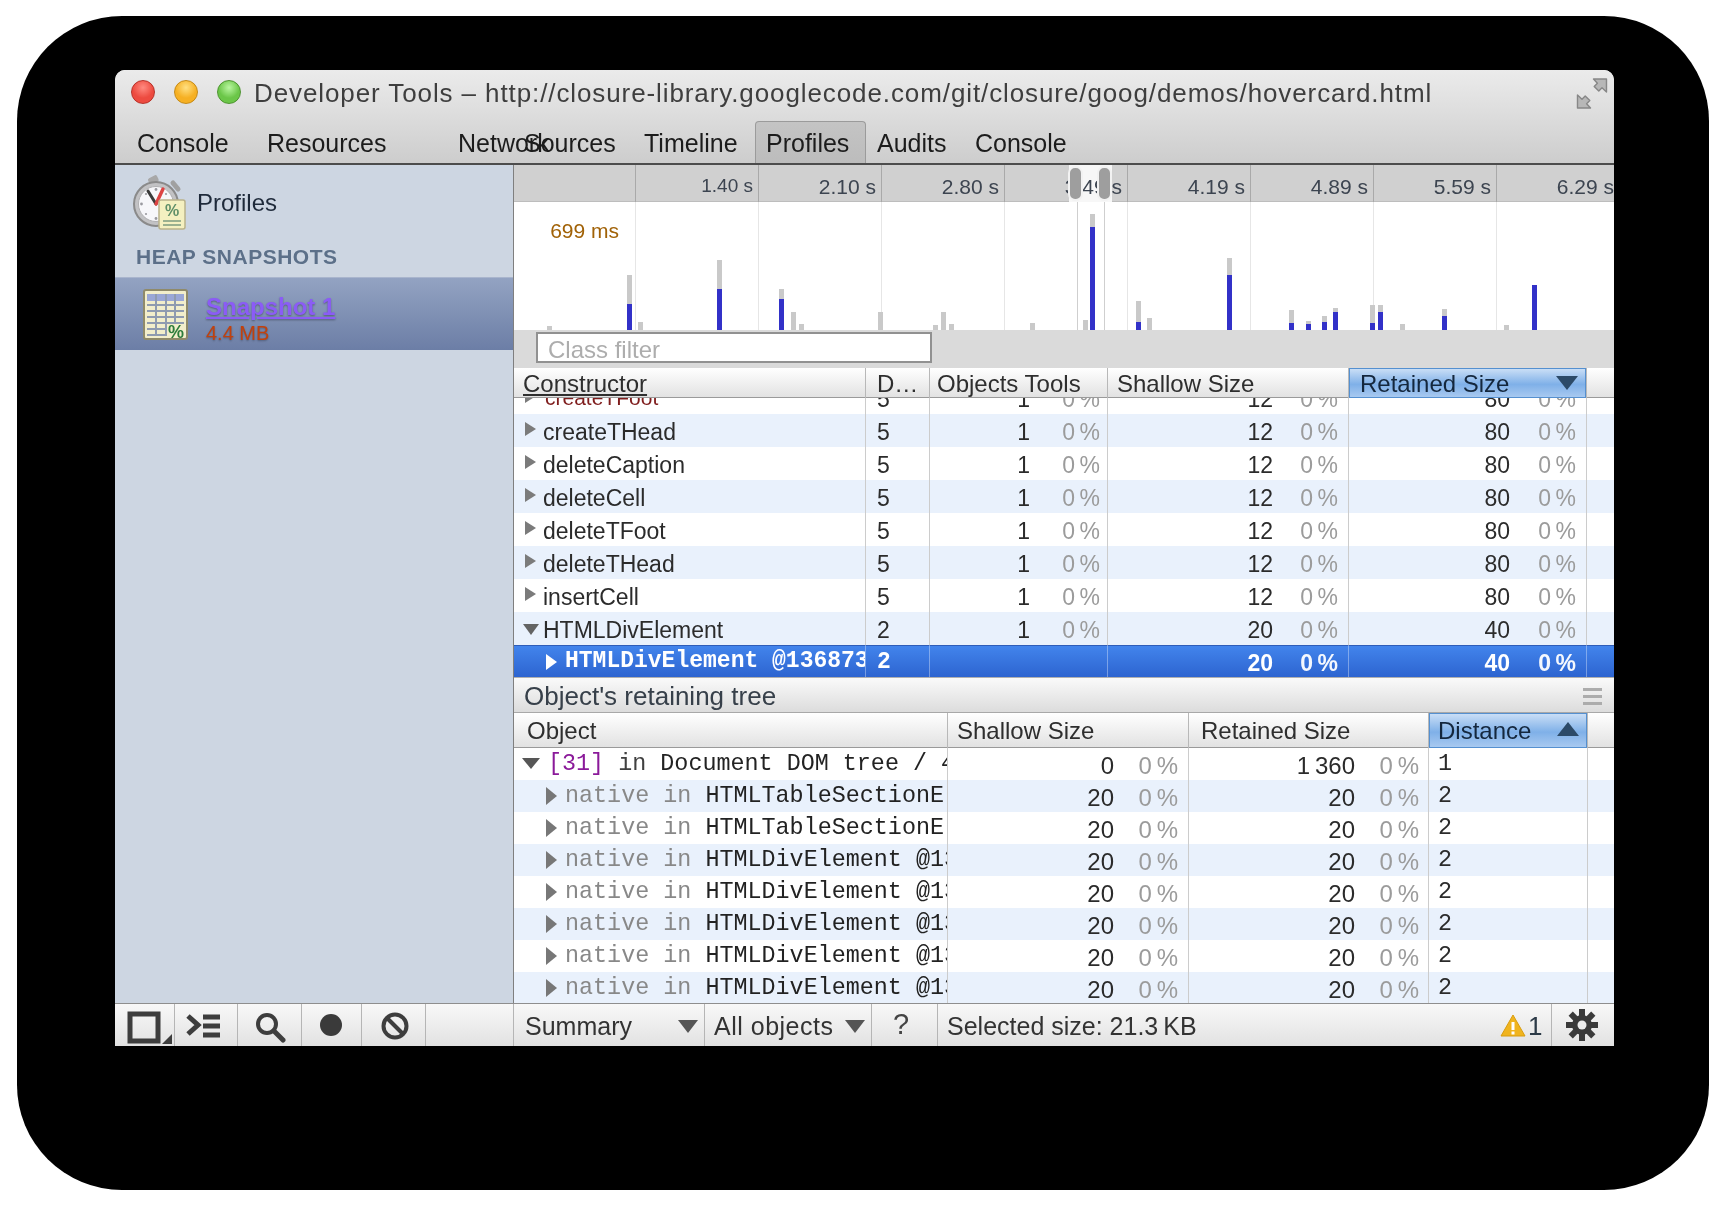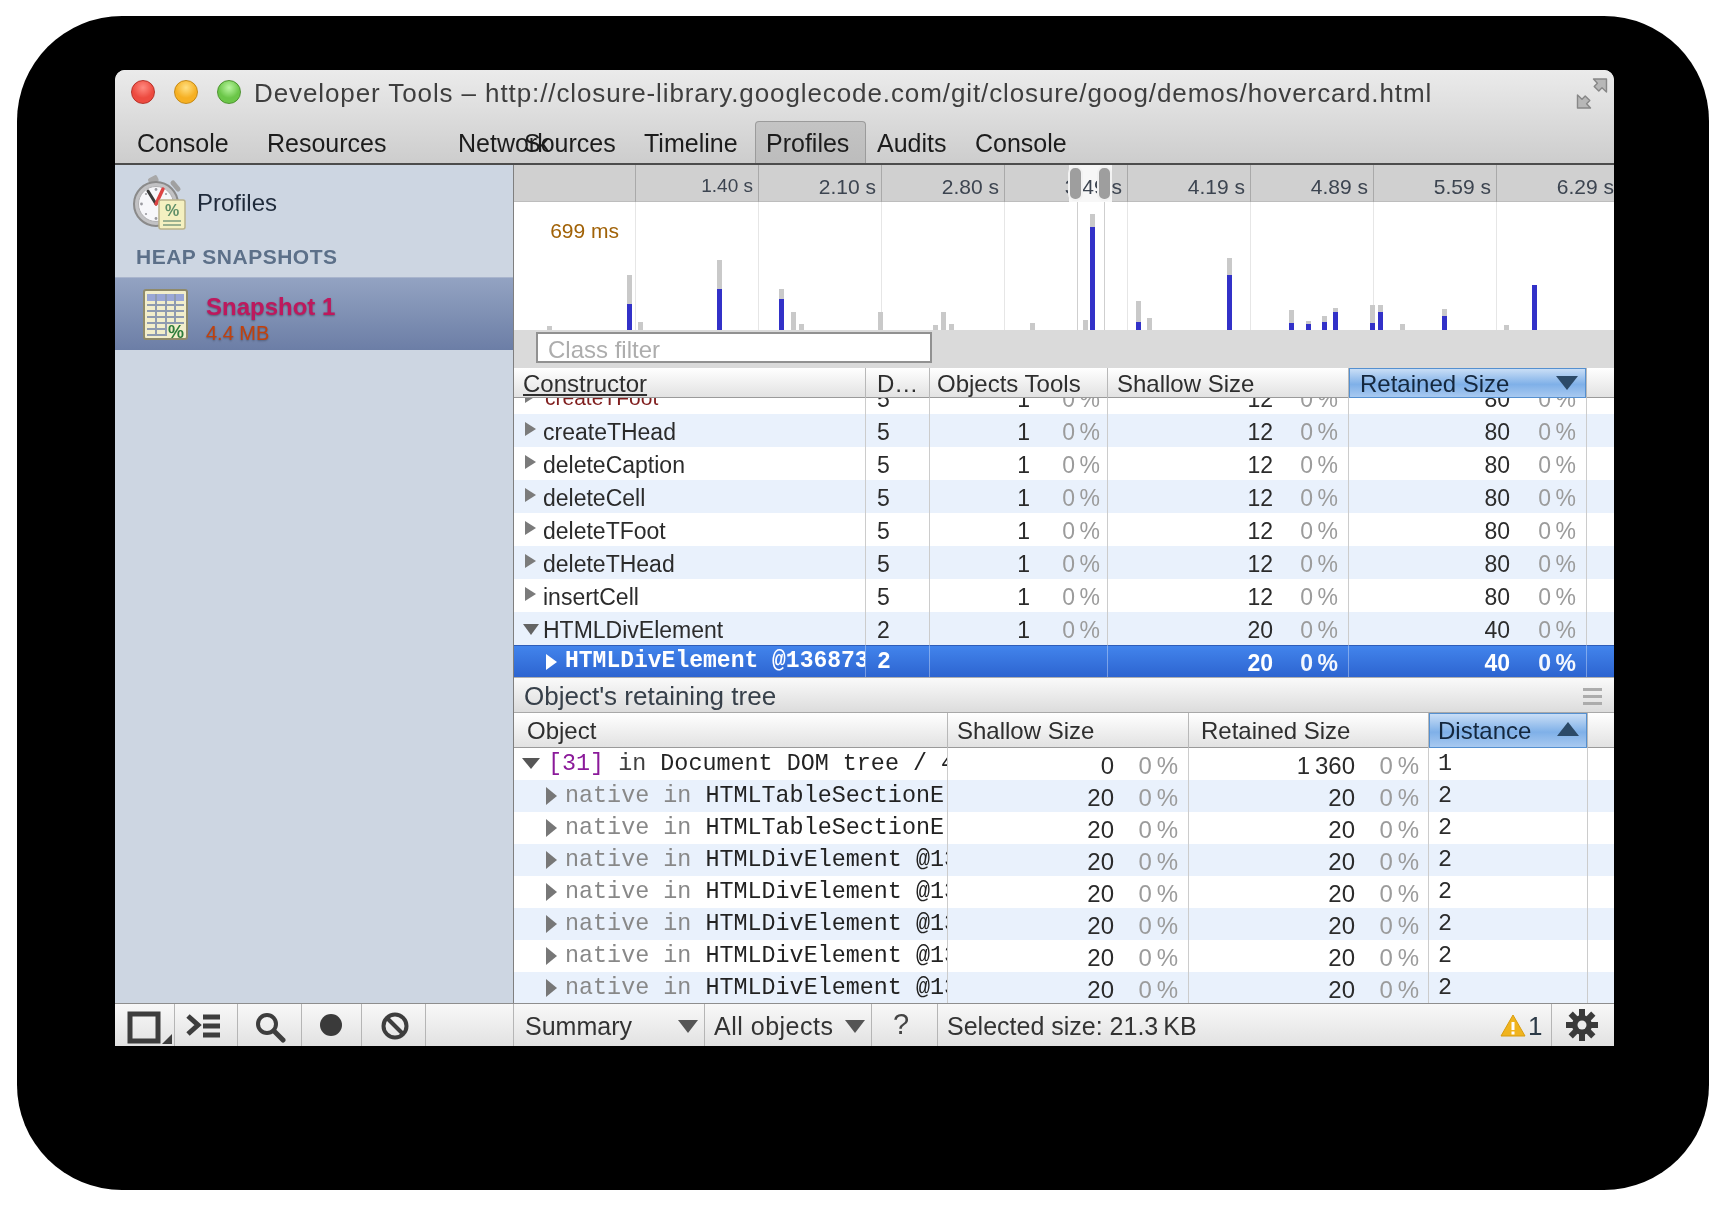--- a/index.html
+++ b/index.html
@@ -66,21 +66,21 @@
       <line x1="5" y1="29" x2="42" y2="29"></line>
       <line x1="5" y1="35" x2="42" y2="35"></line>
       <line x1="5" y1="41" x2="24" y2="41"></line>
       <line x1="5" y1="47" x2="24" y2="47"></line>
 <line x1="14" y1="6" x2="14" y2="48"></line>
       <line x1="24" y1="6" x2="24" y2="48"></line>
       <line x1="33" y1="6" x2="33" y2="36"></line>
 </g>
 <text x="34" y="50" font-size="18" font-weight="bold" fill="#2e7d3c" text-anchor="middle" font-family="Liberation Sans">%</text>
 </svg>
-<div class="a" style="left:206px;top:293px;font-size:24px;font-weight:bold;color:#be185d;text-shadow:0 1px 2px rgba(0,0,0,0.35);">Snapshot 1</div>
+<div class="a" style="left:206px;top:293px;font-size:24px;font-weight:bold;color:#8b5cf6;text-shadow:0 1px 2px rgba(0,0,0,0.35);text-decoration:underline;">Snapshot 1</div>
 <div class="a" style="left:206px;top:322px;font-size:20px;color:#c2410c;text-shadow:0 1px 2px rgba(0,0,0,0.3);">4.4 MB</div>
 <div class="a" style="left:514px;top:165px;width:1100px;height:37px;background:#d0d0d0;border-bottom:1px solid #bdbdbd;"></div>
 <div class="a" style="left:1069px;top:165px;width:43px;height:37px;background:#f7f7f7;"></div>
 <div class="a" style="left:514px;top:202px;width:1100px;height:128px;background:#fff;"></div>
 <div class="a" style="left:635px;top:165px;width:1px;height:37px;background:#a9a9a9;"></div>
 <div class="a" style="left:635px;top:202px;width:1px;height:128px;background:#e6e6e6;"></div>
 <div class="a" style="left:758px;top:165px;width:1px;height:37px;background:#a9a9a9;"></div>
 <div class="a" style="left:758px;top:202px;width:1px;height:128px;background:#e6e6e6;"></div>
 <div class="a" style="left:881px;top:165px;width:1px;height:37px;background:#a9a9a9;"></div>
 <div class="a" style="left:881px;top:202px;width:1px;height:128px;background:#e6e6e6;"></div>

